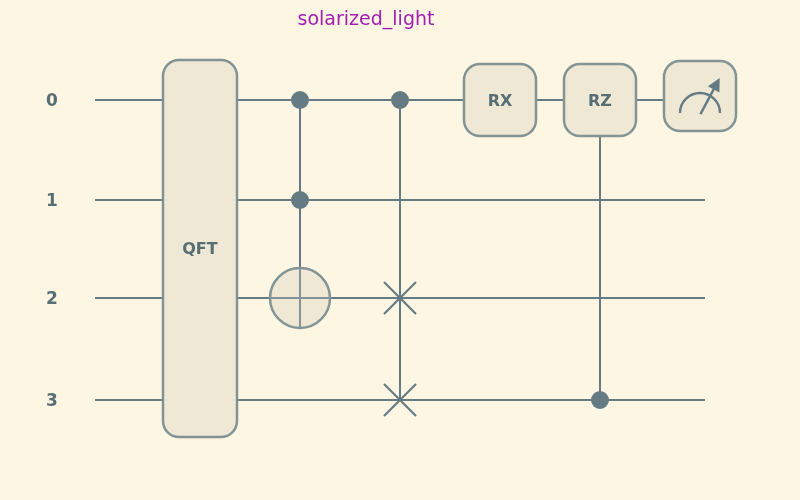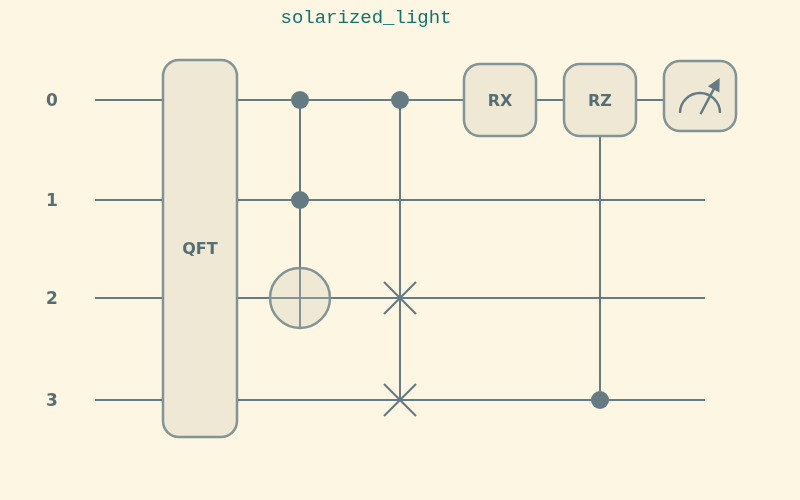--- a/index.html
+++ b/index.html
@@ -7,22 +7,21 @@
     width: 800px; height: 500px;
     background: #fdf6e3;
     overflow: hidden;
     font-family: "DejaVu Sans", sans-serif;
   }
   .stage { position: relative; width: 800px; height: 500px; }
   .title {
     position: absolute; top: 7px; left: 0; width: 732px;
     text-align: center;
     font-size: 19px;
-    color: #0f766e;
-    font-family: Liberation Mono, monospace;
+    color: #a21caf;
   }
   svg { position: absolute; top: 0; left: 0; }
   .wire { stroke: #657b83; stroke-width: 2; }
   .connector { stroke: #657b83; stroke-width: 2; }
   .gate-box {
     fill: #eee8d5;
     stroke: #839496;
     stroke-width: 2.5;
   }
   .dot { fill: #657b83; }

